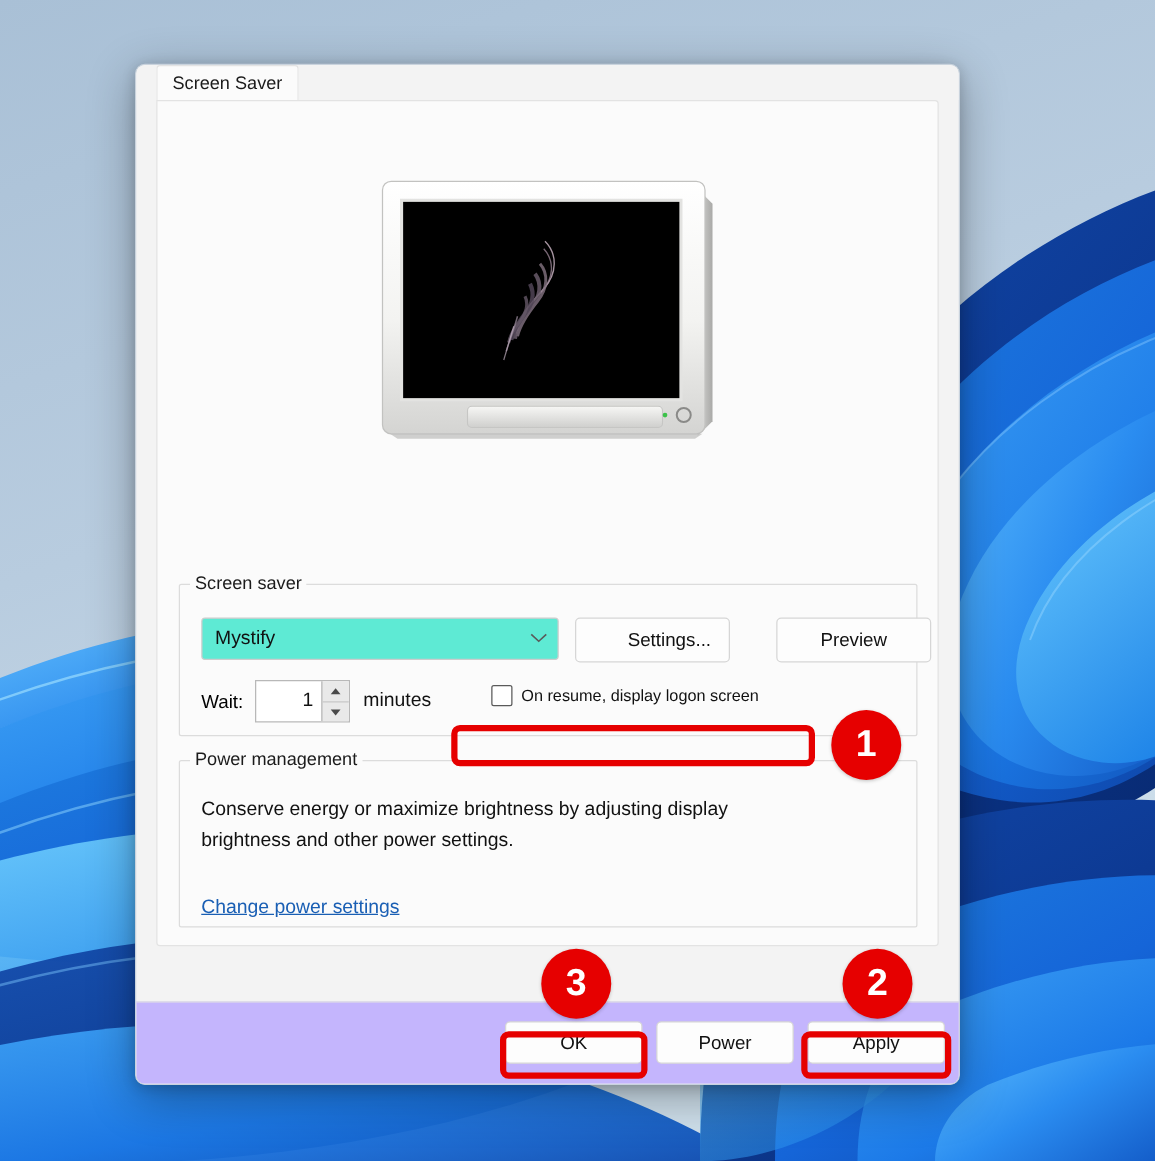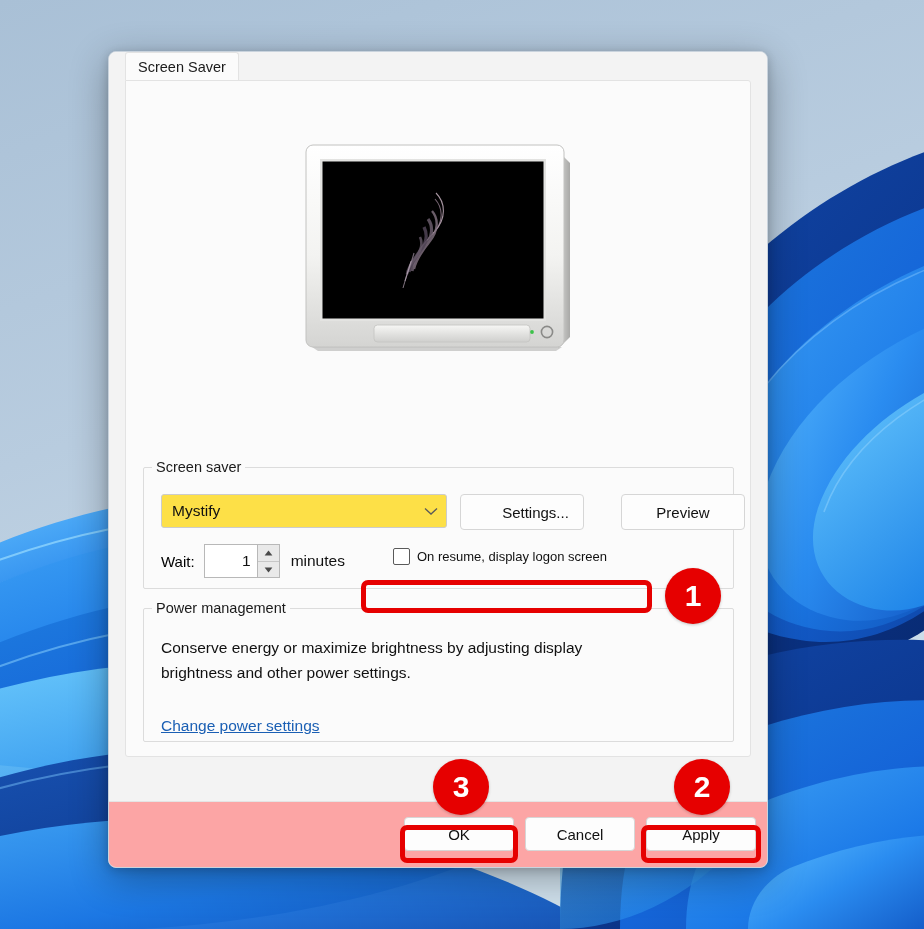--- a/index.html
+++ b/index.html
@@ -122,21 +122,21 @@
     white-space: nowrap;
   }
   #gb-screensaver { left: 17px; top: 386px; width: 591px; height: 122px; }
   #gb-power       { left: 17px; top: 527px; width: 591px; height: 134px; }
 
   
   .combo {
     position: absolute;
     left: 17px; top: 26px;
     width: 286px; height: 34px;
-    background: #fde047;
+    background: #5eead4;
     border: 1px solid #cccccc;
     border-radius: 3px;
     display: flex; align-items: center;
     padding: 0 8px 0 10px;
     font-size: 15.5px;
     color: #111111;
     cursor: default;
   }
   .combo .combo-value { flex: 1 1 auto; }
   .combo .chev { flex: 0 0 auto; display: block; }
@@ -222,21 +222,21 @@
     text-decoration: underline;
     cursor: default;
     margin-top: 23px;
   }
 
   
   .footer {
     position: absolute;
     left: 0; bottom: 0;
     width: 660px; height: 66px;
-    background: #fca5a5;
+    background: #c4b5fd;
     border-top: 1px solid #e4e4e4;
   }
   .footer .btn { position: absolute; top: 15px; height: 34px; width: 110px; }
   #btn-ok     { left: 295px; }
   #btn-cancel { left: 416px; }
   #btn-apply  { left: 537px; }
 
   
   .ann-rect {
     position: absolute;
@@ -433,21 +433,21 @@
         <a class="pm-link" href="#">Change power settings</a>
       </div>
 
     </div>
 
     <div class="footer">
       <div class="btn" id="btn-ok">
         <span>OK</span>
       </div>
       <div class="btn" id="btn-cancel">
-        <span>Cancel</span>
+        <span>Power</span>
       </div>
       <div class="btn" id="btn-apply">
         <span>Apply</span>
       </div>
     </div>
 
   </div>
 
   <div class="ann-rect" style="left:361px; top:580px; width:291px; height:33px;"></div>
   <div class="ann-badge" style="left:665px; top:568px;">

